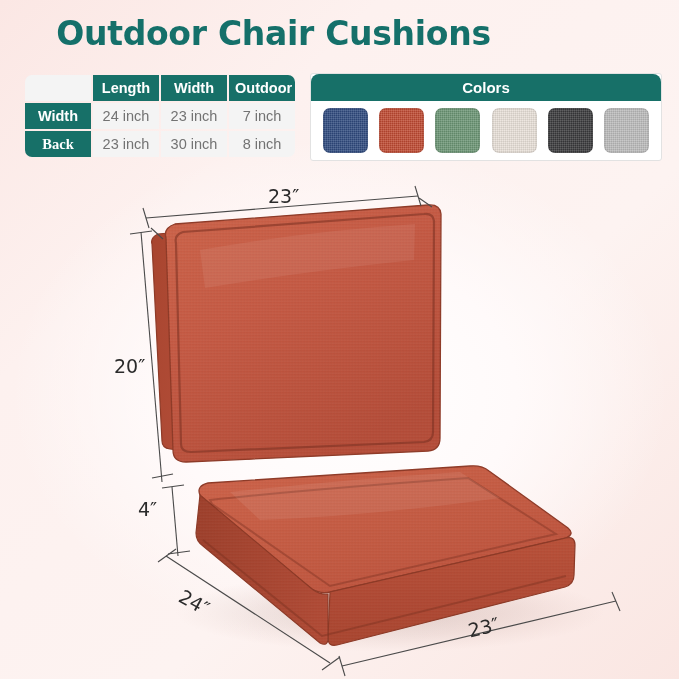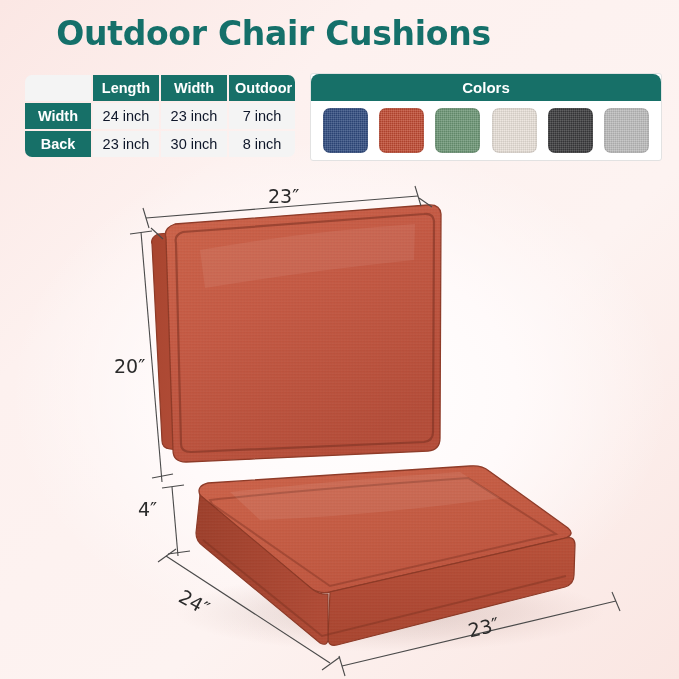--- a/index.html
+++ b/index.html
@@ -63,24 +63,24 @@
     background: #177068;
     color: #ffffff;
     font-weight: bold;
   }
   .cell-head.last { border-top-right-radius: 7px; }
   .cell-rowlabel {
     background: #177068;
     color: #ffffff;
     font-weight: bold;
   }
-  .cell-rowlabel.bl { border-bottom-left-radius: 7px; }
+  .cell-rowlabel.bl { border-bottom-left-radius: 7px; font-family: Liberation Serif, serif; }
   .cell-value {
     background: #f4f4f4;
-    color: #0f172a;
+    color: #737373;
     margin-top: 44px;
   }
   .cell-value.br { border-bottom-right-radius: 7px; }
 
   
   #colors-panel {
     position: absolute;
     left: 310px;
     top: 73px;
     width: 352px;

